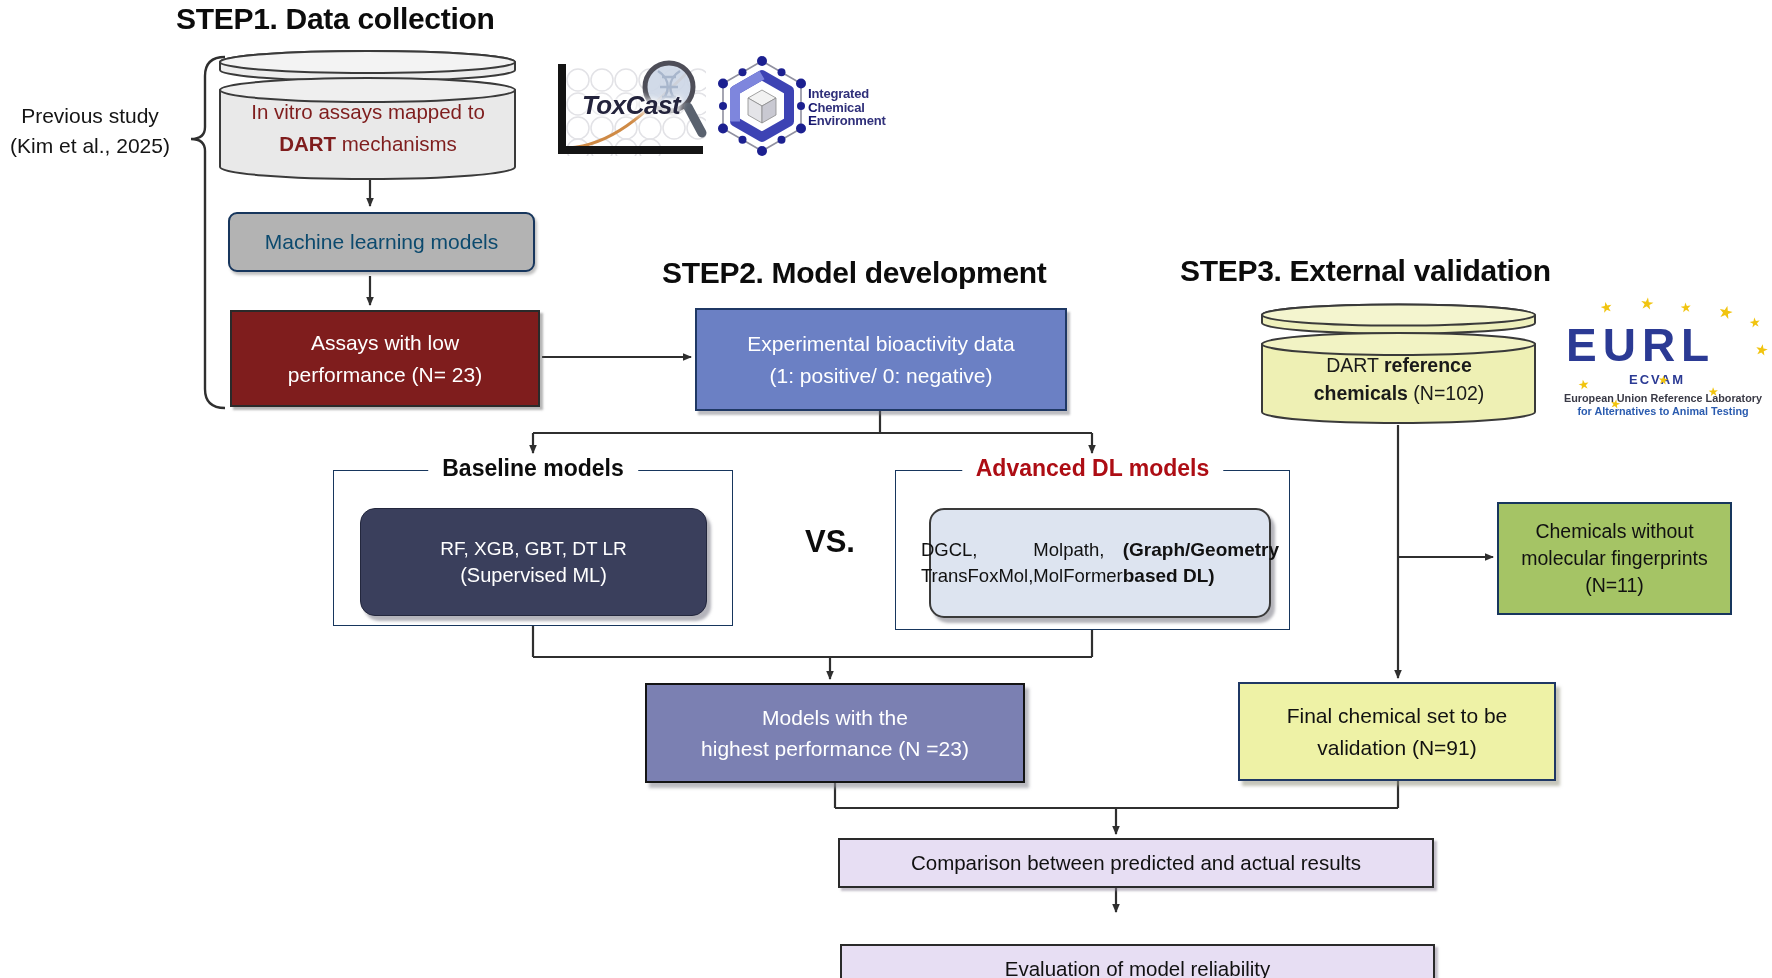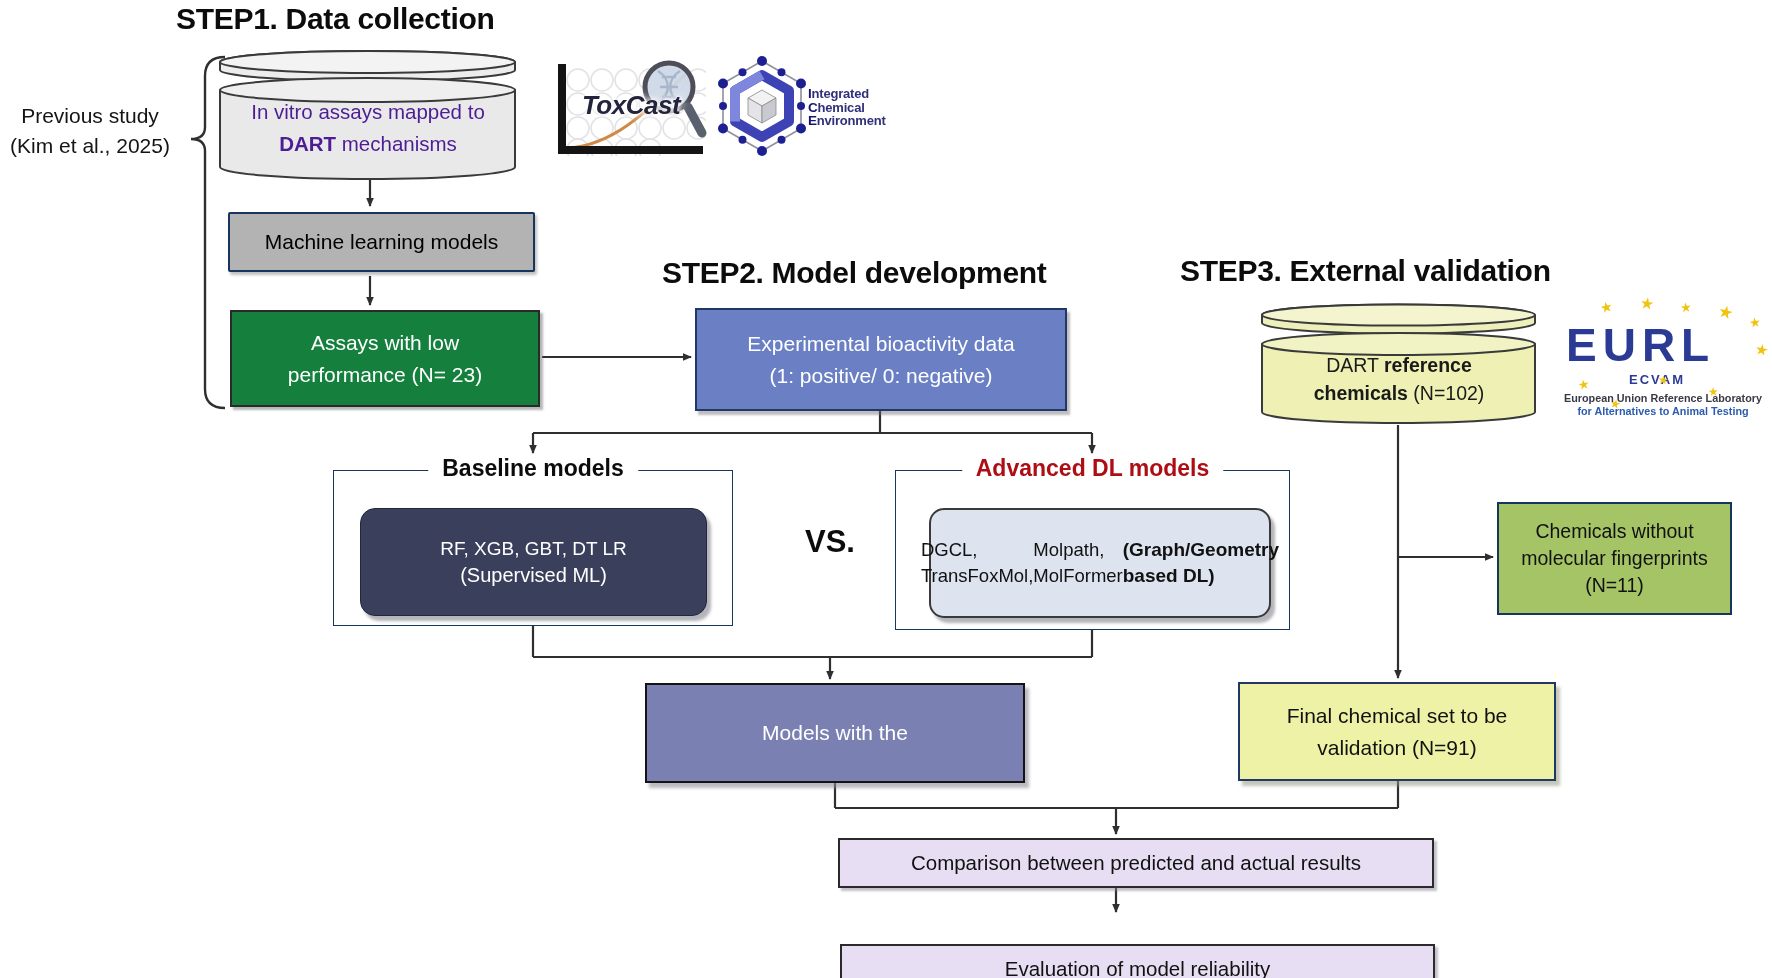--- a/index.html
+++ b/index.html
@@ -10,27 +10,27 @@
   #connector-layer{position:absolute;left:0;top:0;width:1772px;height:978px;z-index:0;}
   .abs{position:absolute;box-sizing:border-box;}
   .step-title{font-size:30px;font-weight:700;color:#0c0c0c;white-space:nowrap;letter-spacing:-0.3px;z-index:2;}
   #step1-title{left:176px;top:2px;}
   #step2-title{left:662px;top:256px;}
   #step3-title{left:1180px;top:254px;}
 
   #previous-study{left:0px;top:101px;width:180px;text-align:center;font-size:21px;line-height:1.42;color:#141414;z-index:2;}
 
   .cyl-text{z-index:2;text-align:center;}
-  #invitro-text{left:228px;top:96px;width:280px;font-size:20.5px;line-height:1.55;color:#4c1d95;}
+  #invitro-text{left:228px;top:96px;width:280px;font-size:20.5px;line-height:1.55;color:#7f1d1d;}
   #dart-text{left:1268px;top:352px;width:262px;font-size:19.5px;line-height:1.42;color:#1a1a1a;}
 
   .node{z-index:2;display:flex;flex-direction:column;align-items:center;justify-content:center;text-align:center;}
-  #ml-box{left:228px;top:212px;width:307px;height:60px;background:#b3b3b3;border:2px solid #17365d;border-radius:2px;
-    font-size:21px;color:#000000;box-shadow:2px 3px 3px rgba(0,0,0,0.25);}
-  #assays-box{left:230px;top:310px;width:310px;height:97px;background:#15803d;border:2px solid #2a2a2a;
+  #ml-box{left:228px;top:212px;width:307px;height:60px;background:#b3b3b3;border:2px solid #17365d;border-radius:9px;
+    font-size:21px;color:#0c4a6e;box-shadow:2px 3px 3px rgba(0,0,0,0.25);}
+  #assays-box{left:230px;top:310px;width:310px;height:97px;background:#7f1d1d;border:2px solid #2a2a2a;
     font-size:21px;color:#fff;line-height:1.5;box-shadow:3px 3px 2px rgba(110,110,110,0.5);}
   #exp-box{left:695px;top:308px;width:372px;height:103px;background:#6b80c4;border:2.5px solid #1f3864;
     font-size:21px;color:#fff;line-height:1.5;box-shadow:3px 4px 2px rgba(110,110,120,0.45);}
   .frame{z-index:1;background:transparent;border:1.6px solid #17365d;}
   #baseline-frame{left:333px;top:470px;width:400px;height:156px;}
   #advanced-frame{left:895px;top:470px;width:395px;height:160px;}
   .frame-title{position:absolute;top:-16px;left:50%;transform:translateX(-50%);background:#ffffff;
     padding:0 14px;font-size:23px;font-weight:700;white-space:nowrap;z-index:3;}
   #baseline-title{color:#0c0c0c;}
   #advanced-title{color:#ad0d14;}
@@ -233,20 +233,21 @@
     <span class="frame-title" id="advanced-title">Advanced DL models</span>
     <div id="advanced-inner">
       <span class="l1">DGCL, TransFoxMol,</span>
       <span class="l2">Molpath, MolFormer</span>
       <span class="l3">(Graph/Geometry based DL)</span>
     </div>
   </div>
 
   <div class="abs node" id="models-box">
     <span>Models with the</span>
+    <span>highest performance (N =23)</span>
   </div>
 
   <div class="abs cyl-text" id="dart-text">
     <span style="display:block;"><span>DART </span><b>reference</b></span>
     <span style="display:block;"><b>chemicals</b><span> (N=102)</span></span>
   </div>
 
   <div class="abs" id="eurl-logo">
     <div id="eurl-word">EURL</div>
     <div id="eurl-ecvam">ECVAM</div>

